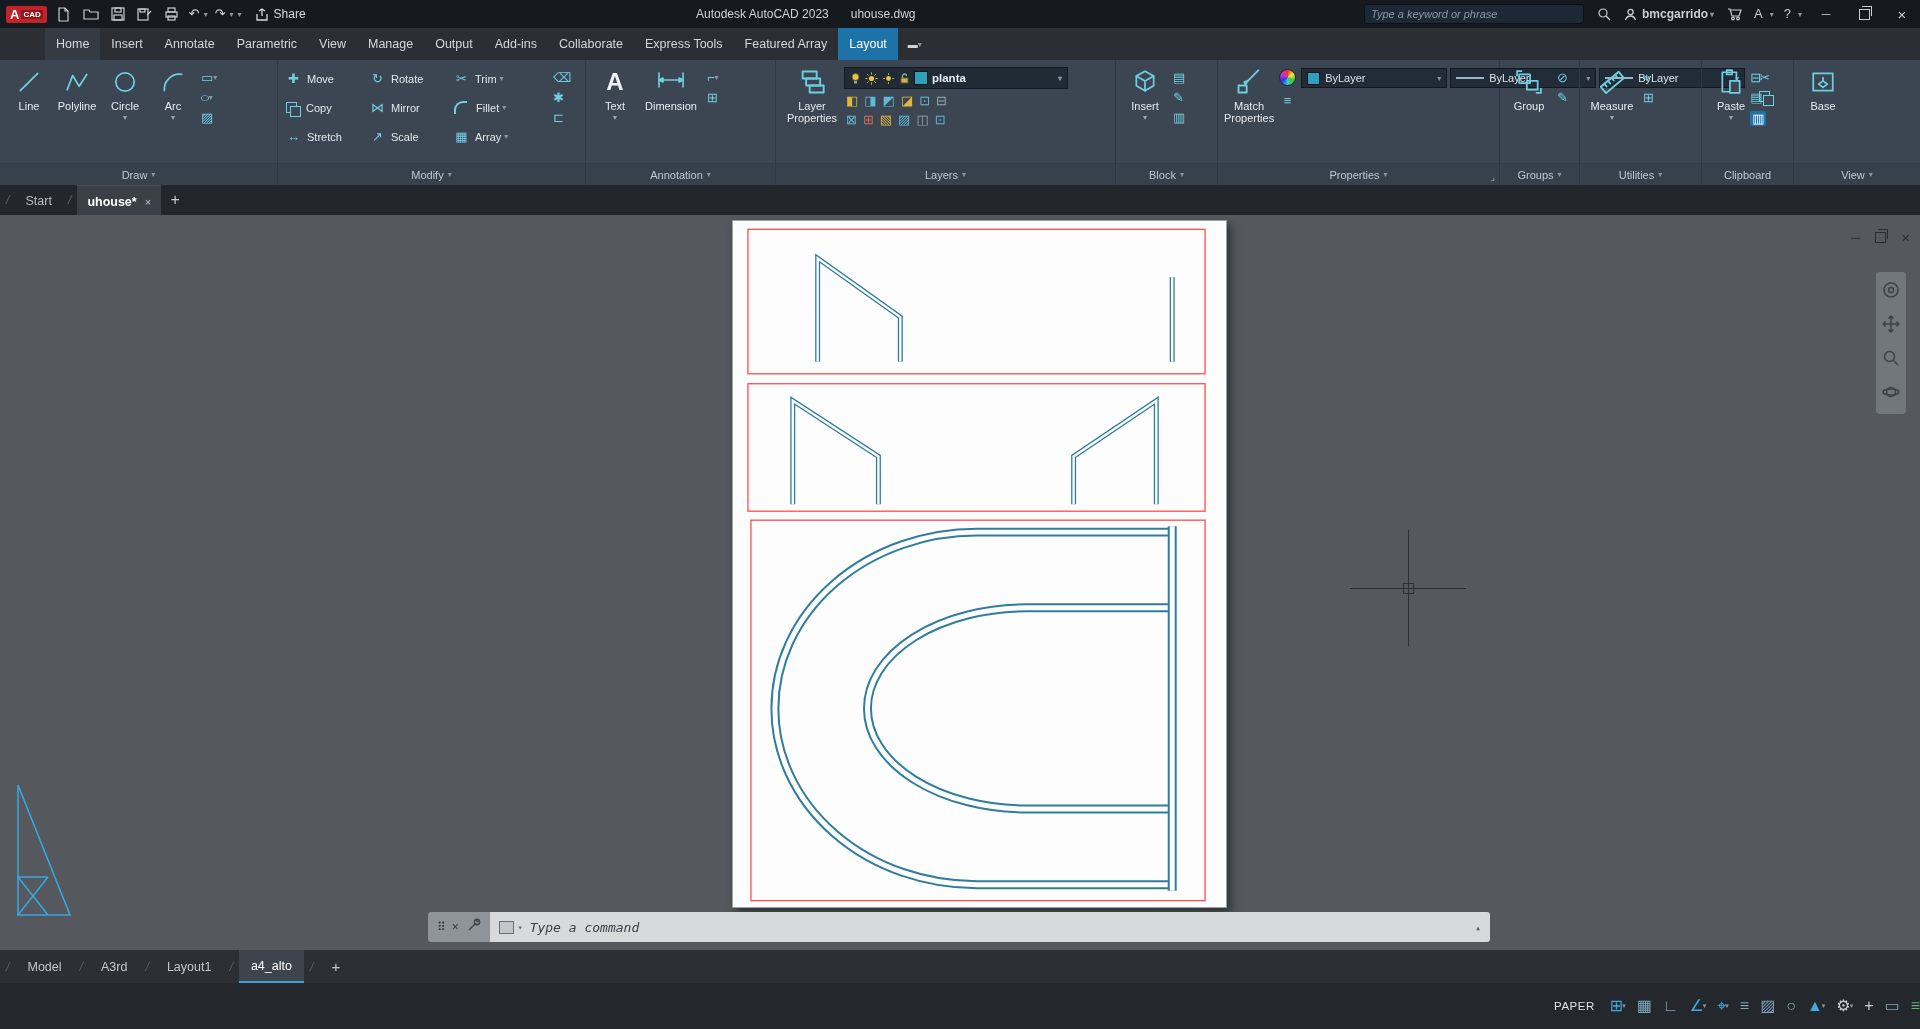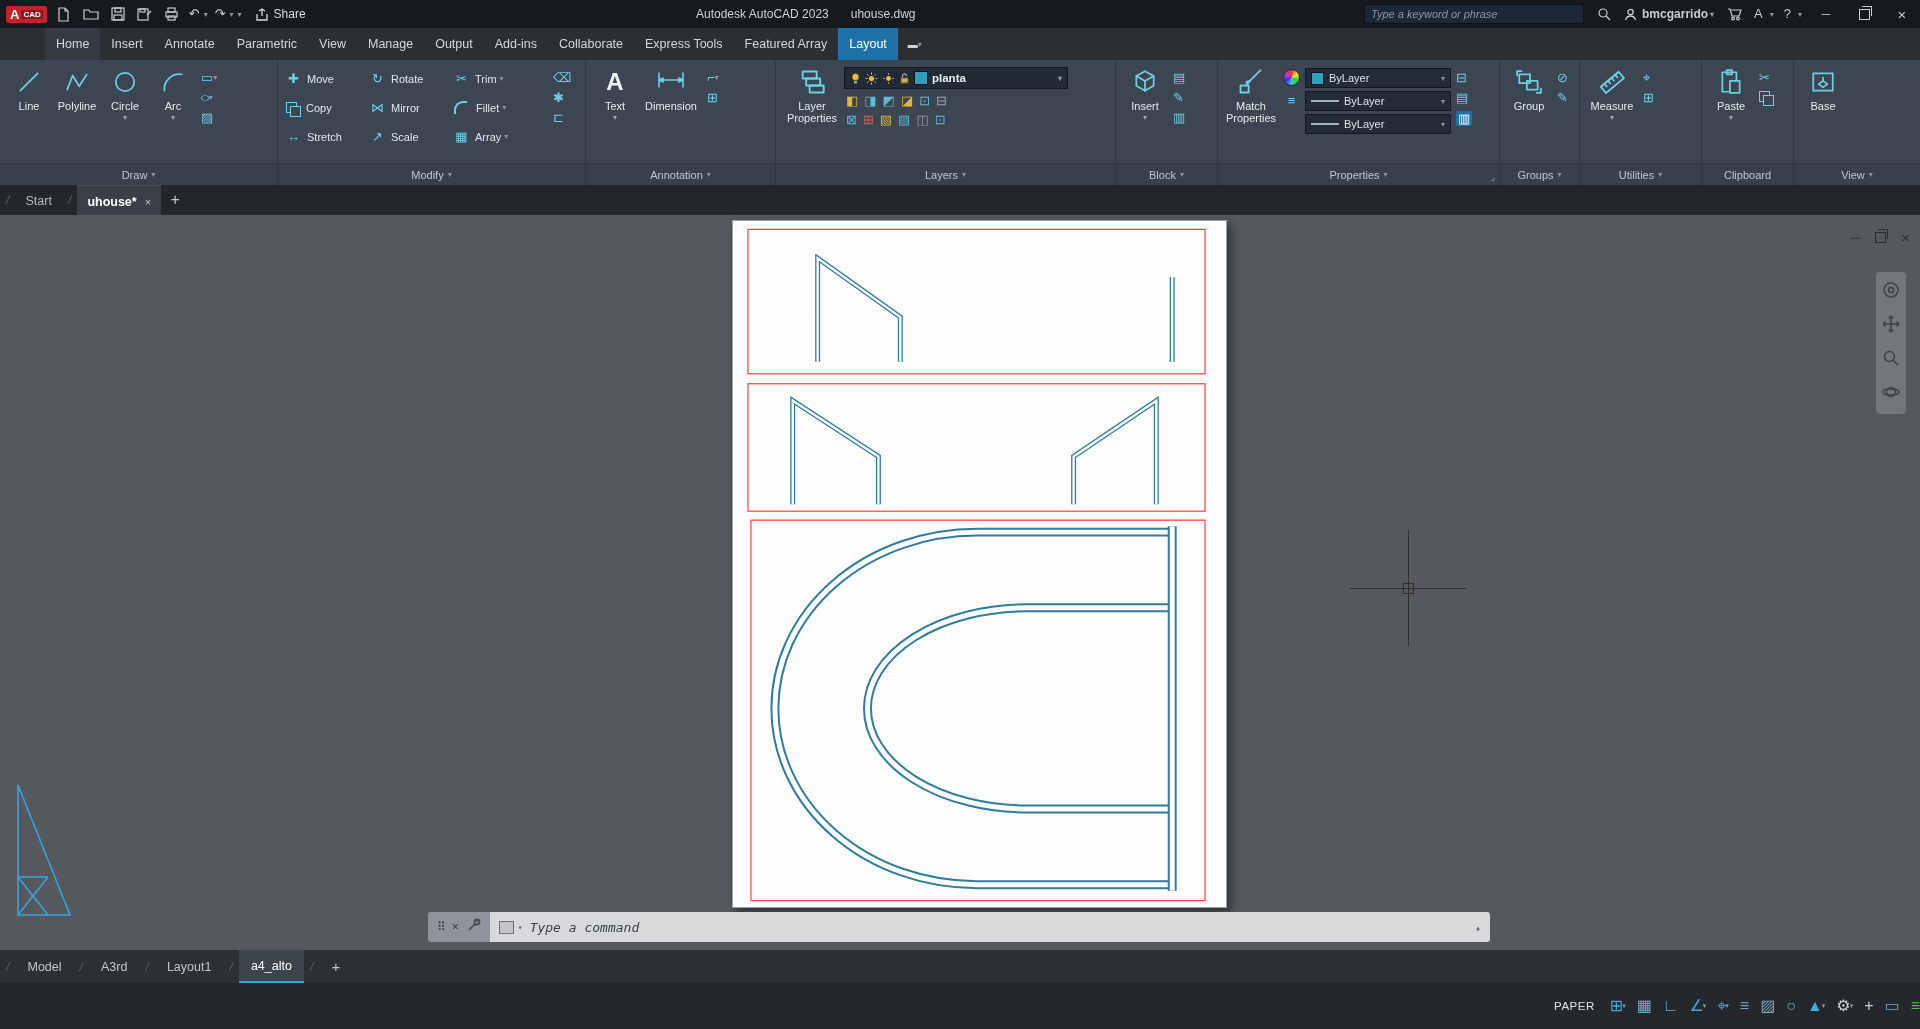--- a/index.html
+++ b/index.html
@@ -55,21 +55,21 @@
   .ic-copy::after{content:"";position:absolute;left:3px;top:3px;width:9px;height:9px;border:1.4px solid #6fcfe2;background:#3c4653;}
   .ic-fillet{width:11px;height:11px;border-left:2px solid #6fcfe2;border-top:2px solid #6fcfe2;border-top-left-radius:9px;margin-right:3px;}
   .layerstack{display:flex;flex-direction:column;gap:4px;padding-top:3px;}
   .layer-dd{width:212px;height:20px;background:#202b36;border:1px solid #141a21;display:flex;align-items:center;gap:4px;padding:0 5px;color:#e8ecef;font-weight:bold;}
   .layer-dd .name{flex:1;font-size:11.5px;}
   .lrow{display:flex;gap:6px;padding-left:2px;}
   .li{font-size:13px;line-height:15px;}
   .lc-t{color:#5fb8d4}.lc-y{color:#e0b73e}.lc-r{color:#cf6a50}.lc-g{color:#9aa6ae}
   .pcol{display:flex;flex-direction:column;align-items:center;gap:7px;padding:5px 3px 0 3px;color:#6fcfe2;font-size:13px;}
   .color-wheel{width:15px;height:15px;border-radius:50%;background:conic-gradient(#e33,#ee3,#3c3,#3cc,#33e,#c3c,#e33);border:1px solid #20262c;}
-  .ddcol{display:flex;flex-direction:column;gap:3px;padding-top:4px;}
+  .ddcol{display:flex;gap:3px;padding-top:4px;}
   .pdd{width:134px;height:18px;background:#222c38;border:1px solid #15191e;display:flex;align-items:center;gap:5px;padding:0 5px;color:#dde2e6;font-size:11px;}
   .pdd .sw{width:11px;height:11px;background:#2f9fbe;border:1px solid #0e141a;}
   .pdd .lt-line{width:28px;height:2px;background:#9fb3c0;}
   .pdd .sp{flex:1;}
   .smi.actblue{background:#1d73a8;border-radius:2px;padding:1px 2px;color:#fff;}
   .launcher{position:absolute;right:4px;bottom:3px;font-size:9px;color:#9aa6b0;}
 
   
   #file-tabs{position:absolute;left:0;top:185px;width:1920px;height:30px;background:#23272b;display:flex;align-items:stretch;color:#b6bcc1;font-size:12.5px;}
   .fsl{display:flex;align-items:center;color:#5a6066;padding:0 6px;font-style:italic;}

